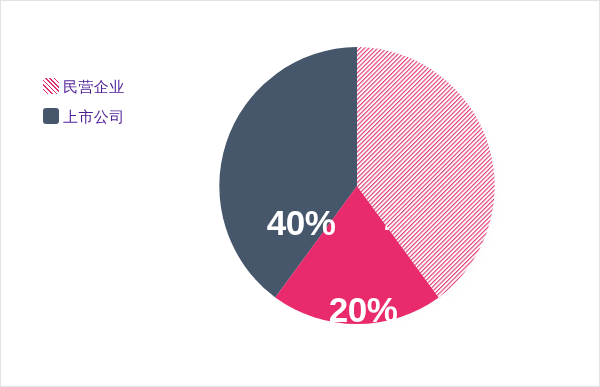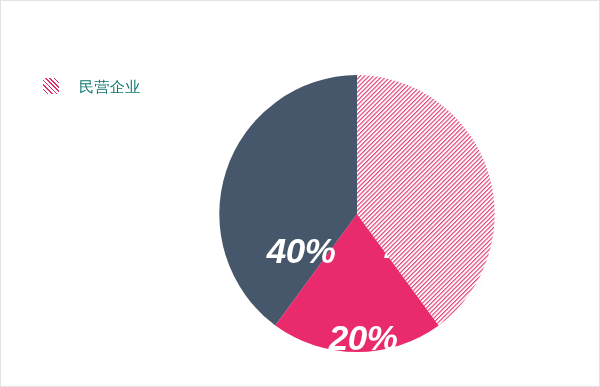--- a/index.html
+++ b/index.html
@@ -45,37 +45,36 @@
     background-image: repeating-linear-gradient(
         45deg,
         #e0306b 0px, #e0306b 1.1px,
         rgba(255,255,255,0) 1.1px, rgba(255,255,255,0) 3.1px);
     border: 0;
   }
   .legend-swatch.solid-pink  { background-color: #e92a6c; }
   .legend-swatch.slate       { background-color: #46566b; }
 
   .legend-label {
-    margin-left: 20px;
+    margin-left: 4px;
     font-size: 15px;
     line-height: 1;
-    color: #0f766e;
+    color: #4c1d95;
     letter-spacing: 0.4px;
     white-space: nowrap;
     text-align: center;
   }
 
   
   .pie-wrap {
     position: absolute;
     left: 212px;
-    top: 68px;
+    top: 40px;
     width: 296px;
     height: 300px;
-    font-style: italic;
   }
   .pie-svg {
     display: block;
     width: 296px;
     height: 300px;
     overflow: visible;
   }
 
   .slice-label {
     font-family: "Liberation Sans", "DejaVu Sans", sans-serif;
@@ -91,20 +90,24 @@
 <div id="screenshot">
 
   <div class="legend">
 
     <div class="legend-item">
       <span class="legend-swatch hatched"></span>
       <span class="legend-label">民营企业</span>
     </div>
 
 
+    <div class="legend-item">
+      <span class="legend-swatch slate"></span>
+      <span class="legend-label">上市公司</span>
+    </div>
 
   </div>
 
   <div class="pie-wrap">
     <svg class="pie-svg" viewBox="0 0 296 300">
       <defs>
 
         <pattern id="hatchPattern" patternUnits="userSpaceOnUse" width="3.1" height="3.1" patternTransform="rotate(45)">
           <rect width="3.1" height="3.1" fill="#ffffff"></rect>
           <rect width="1.15" height="3.1" fill="#e0306b"></rect>

